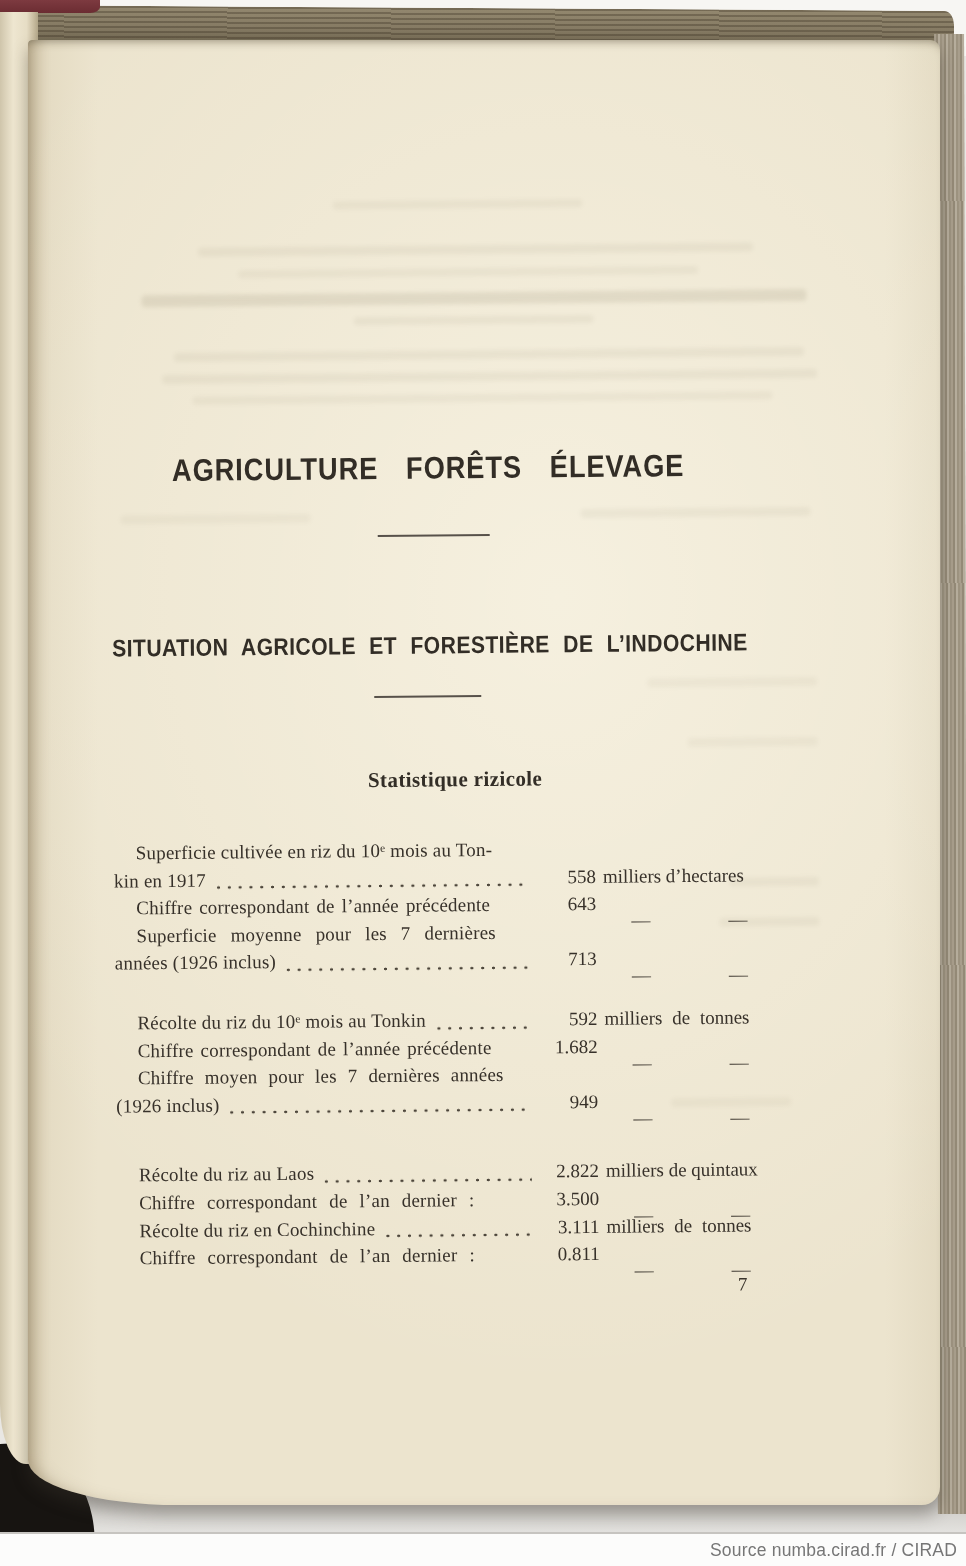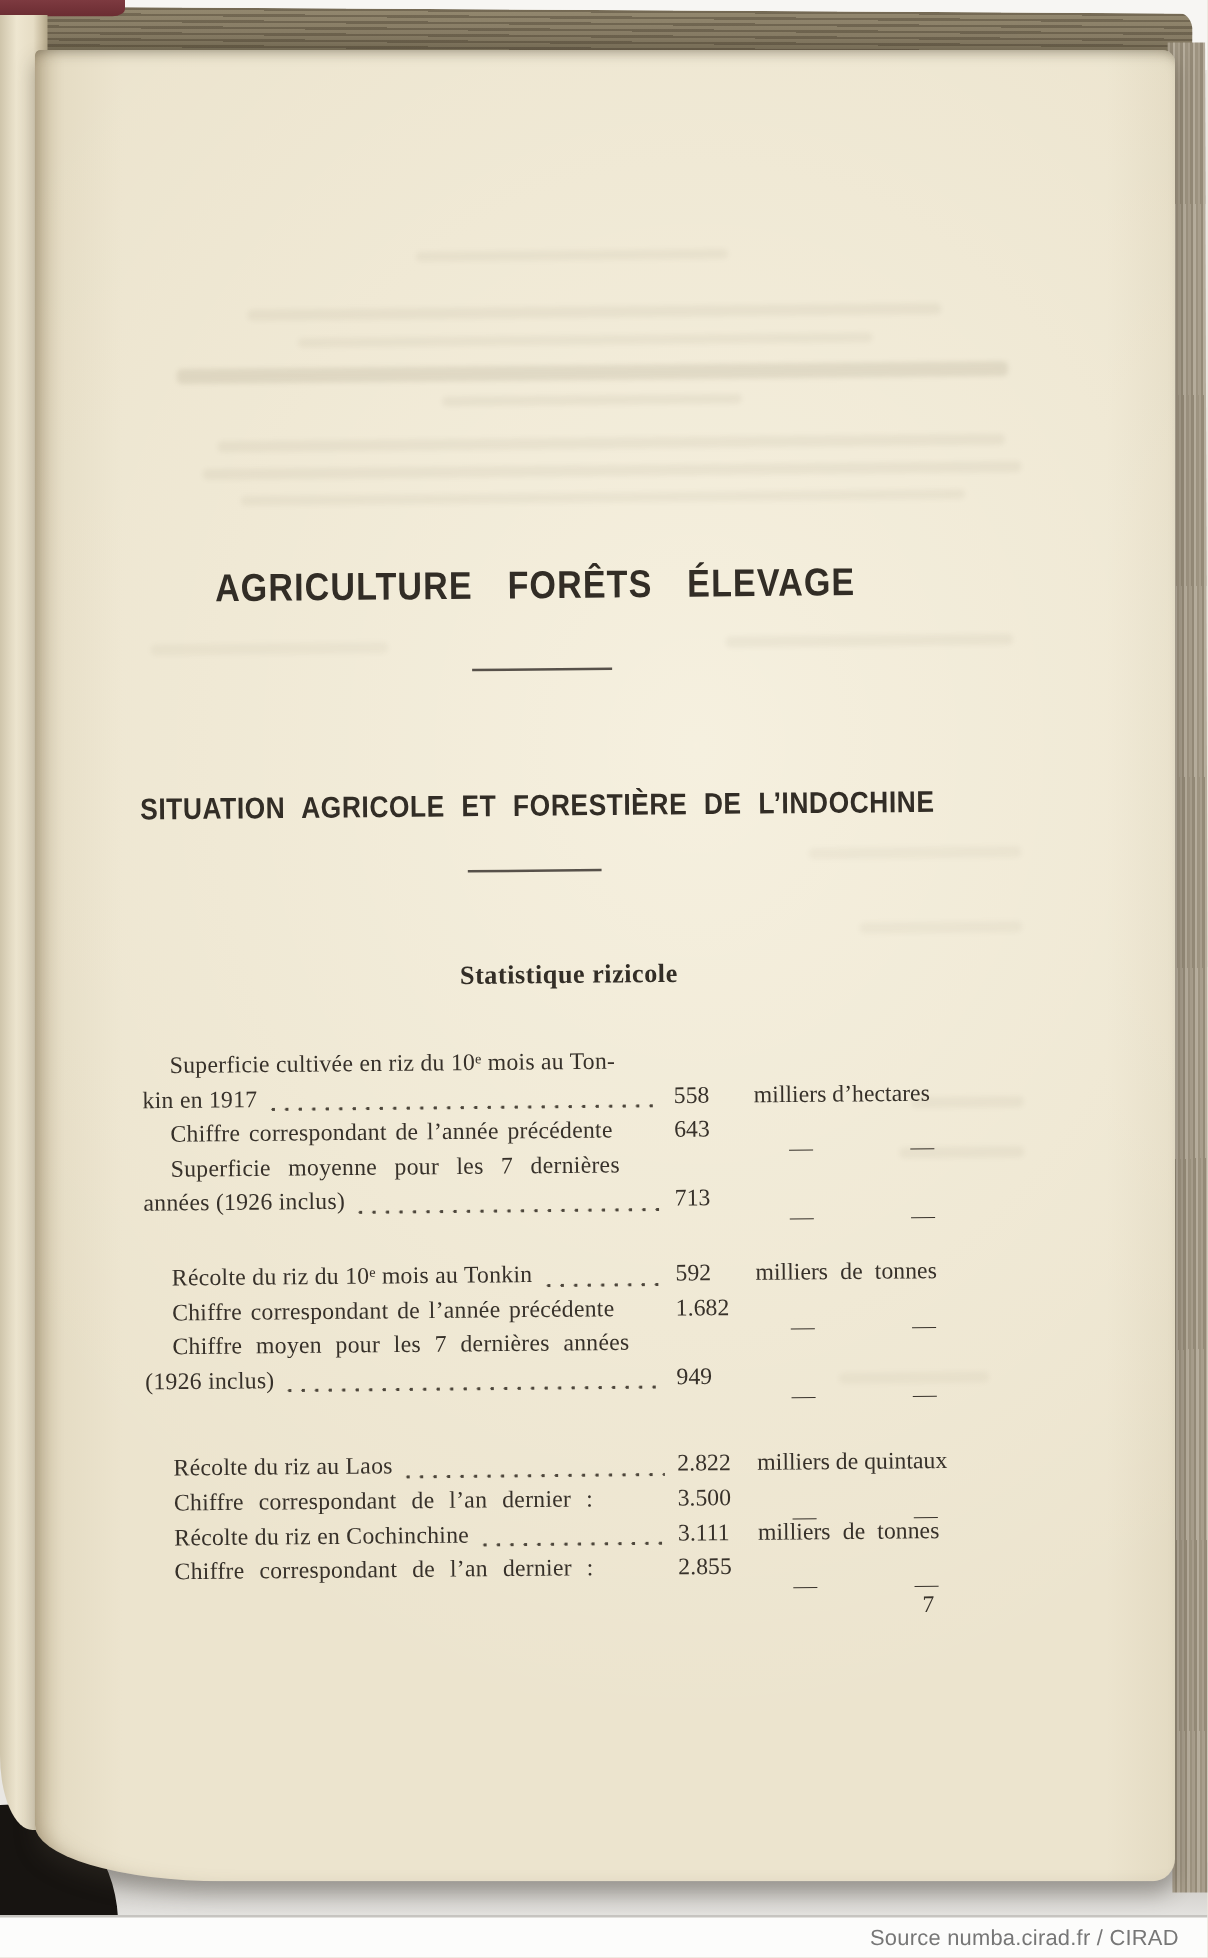--- a/index.html
+++ b/index.html
@@ -79,33 +79,33 @@
   .w6 .lbl{word-spacing:6px;}
   .w7 .lbl{word-spacing:7px;}
   .w9 .lbl{word-spacing:9px;}
   .lbl{letter-spacing:.2px;}
   .leader{
     flex:1 1 auto;align-self:flex-end;height:4px;margin:0 10px 7px 10px;
     background-image:radial-gradient(circle at 2.5px 2px,#4d463b 1.25px,rgba(0,0,0,0) 1.6px);
     background-size:10.8px 4px;background-repeat:repeat-x;
   }
   .spacer{flex:1 1 auto;}
-  .val{flex:0 0 62px;text-align:left;padding-right:5px;box-sizing:border-box;}
+  .val{flex:0 0 62px;text-align:right;padding-right:5px;box-sizing:border-box;}
   .unit{flex:0 0 175px;position:relative;box-sizing:border-box;padding-left:2px;}
   .unit .d1{position:absolute;left:30px;}
   .unit .d2{position:absolute;left:127px;}
   .us{word-spacing:5px;}
   .pagenum{position:absolute;left:705px;top:1236px;font-size:19px;color:#3a342c;}
   
   .ghost{position:absolute;background:#7c7257;border-radius:4px;filter:blur(2px);}
   
   .footer{
     position:absolute;left:0;top:1532px;width:966px;height:34px;background:#fcfcfb;
     border-top:2px solid #c6c4c0;box-sizing:border-box;
-    display:flex;align-items:center;justify-content:flex-end;padding-right:23px;
+    display:flex;align-items:center;justify-content:flex-end;padding-right:9px;
     font-family:"Liberation Sans",sans-serif;font-size:17.5px;color:#767676;letter-spacing:.2px;
   }
 </style>
 </head>
 <body>
 
 <div class="top-white"></div>
 <div class="brown-top"></div>
 <div class="red-cover"></div>
 <div class="gray-bottom"></div>
@@ -229,21 +229,21 @@
       <div class="row ind">
         <span class="lbl">Récolte du riz en Cochinchine</span>
         <span class="leader"></span>
         <span class="val">3.111</span>
         <span class="unit"><span class="u us">milliers de tonnes</span></span>
       </div>
 
       <div class="row ind w7">
         <span class="lbl">Chiffre correspondant de l’an dernier :</span>
         <span class="spacer"></span>
-        <span class="val">2.855</span>
+        <span class="val">0.811</span>
         <span class="unit">
             <span class="d1">—</span>
             <span class="d2">—</span>
           </span>
       </div>
 
     </div>
 
     <div class="pagenum">7</div>
   </div>

